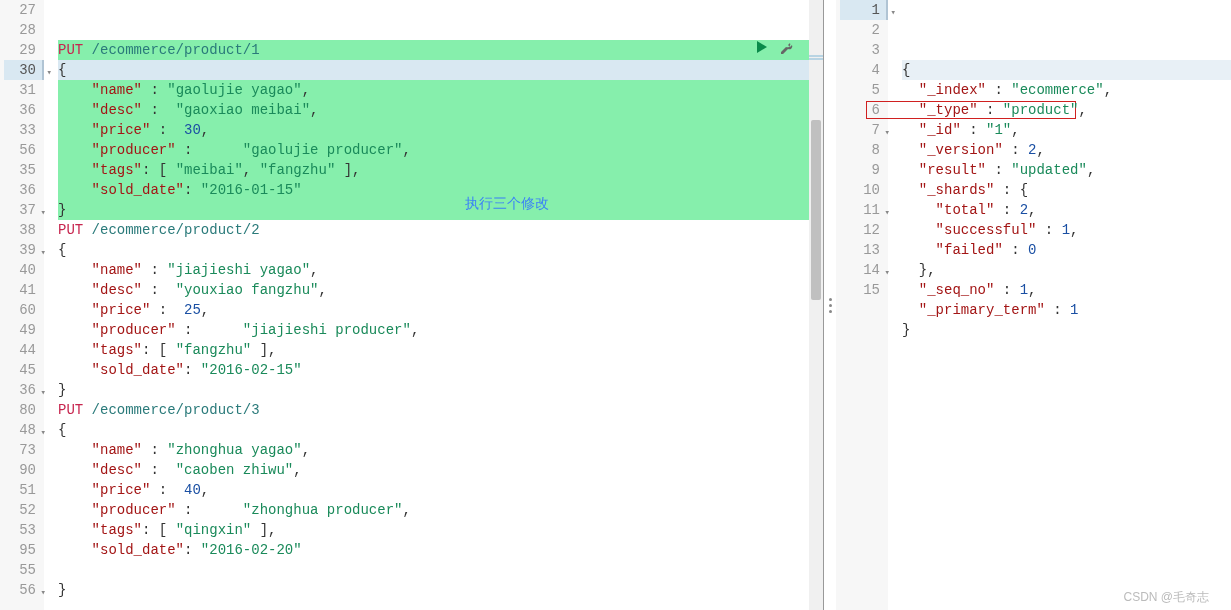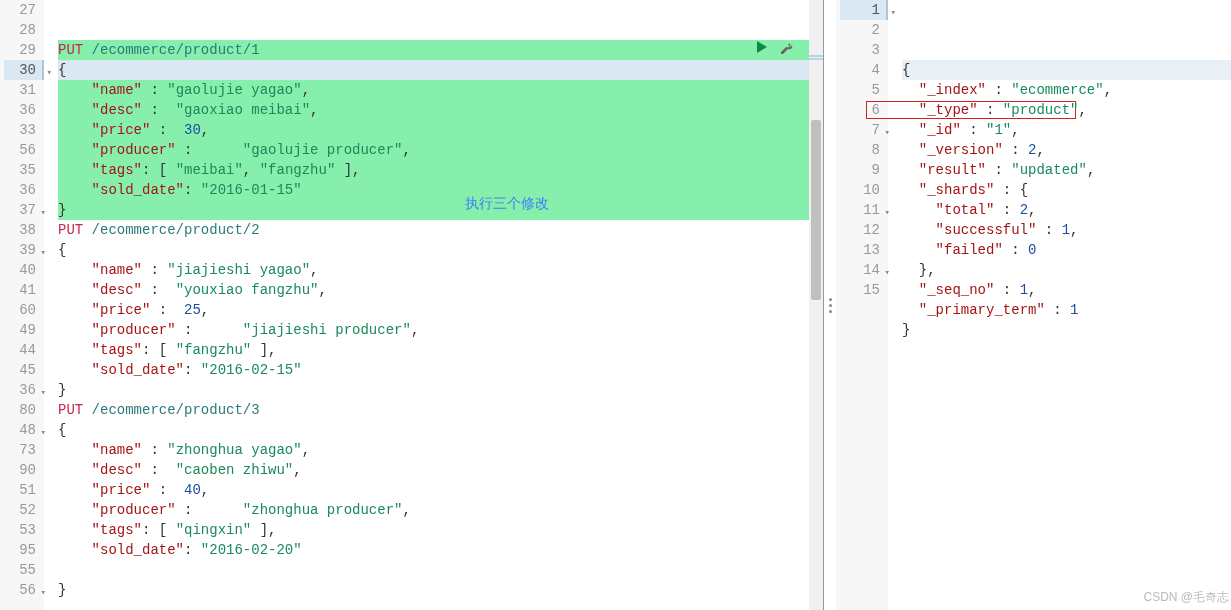--- a/index.html
+++ b/index.html
@@ -105,21 +105,21 @@
     color: #3b82f6;
     font-family: "Microsoft YaHei", sans-serif;
     font-size: 14px;
   }
   .redbox {
     position: absolute;
     border: 1px solid #d02020;
   }
   .watermark {
     position: absolute;
-    right: 2px;
+    right: 22px;
     bottom: 4px;
     color: #bbb;
     font-family: sans-serif;
     font-size: 12px;
   }
 </style>
 </head>
 <body>
 
 <div class="container">

